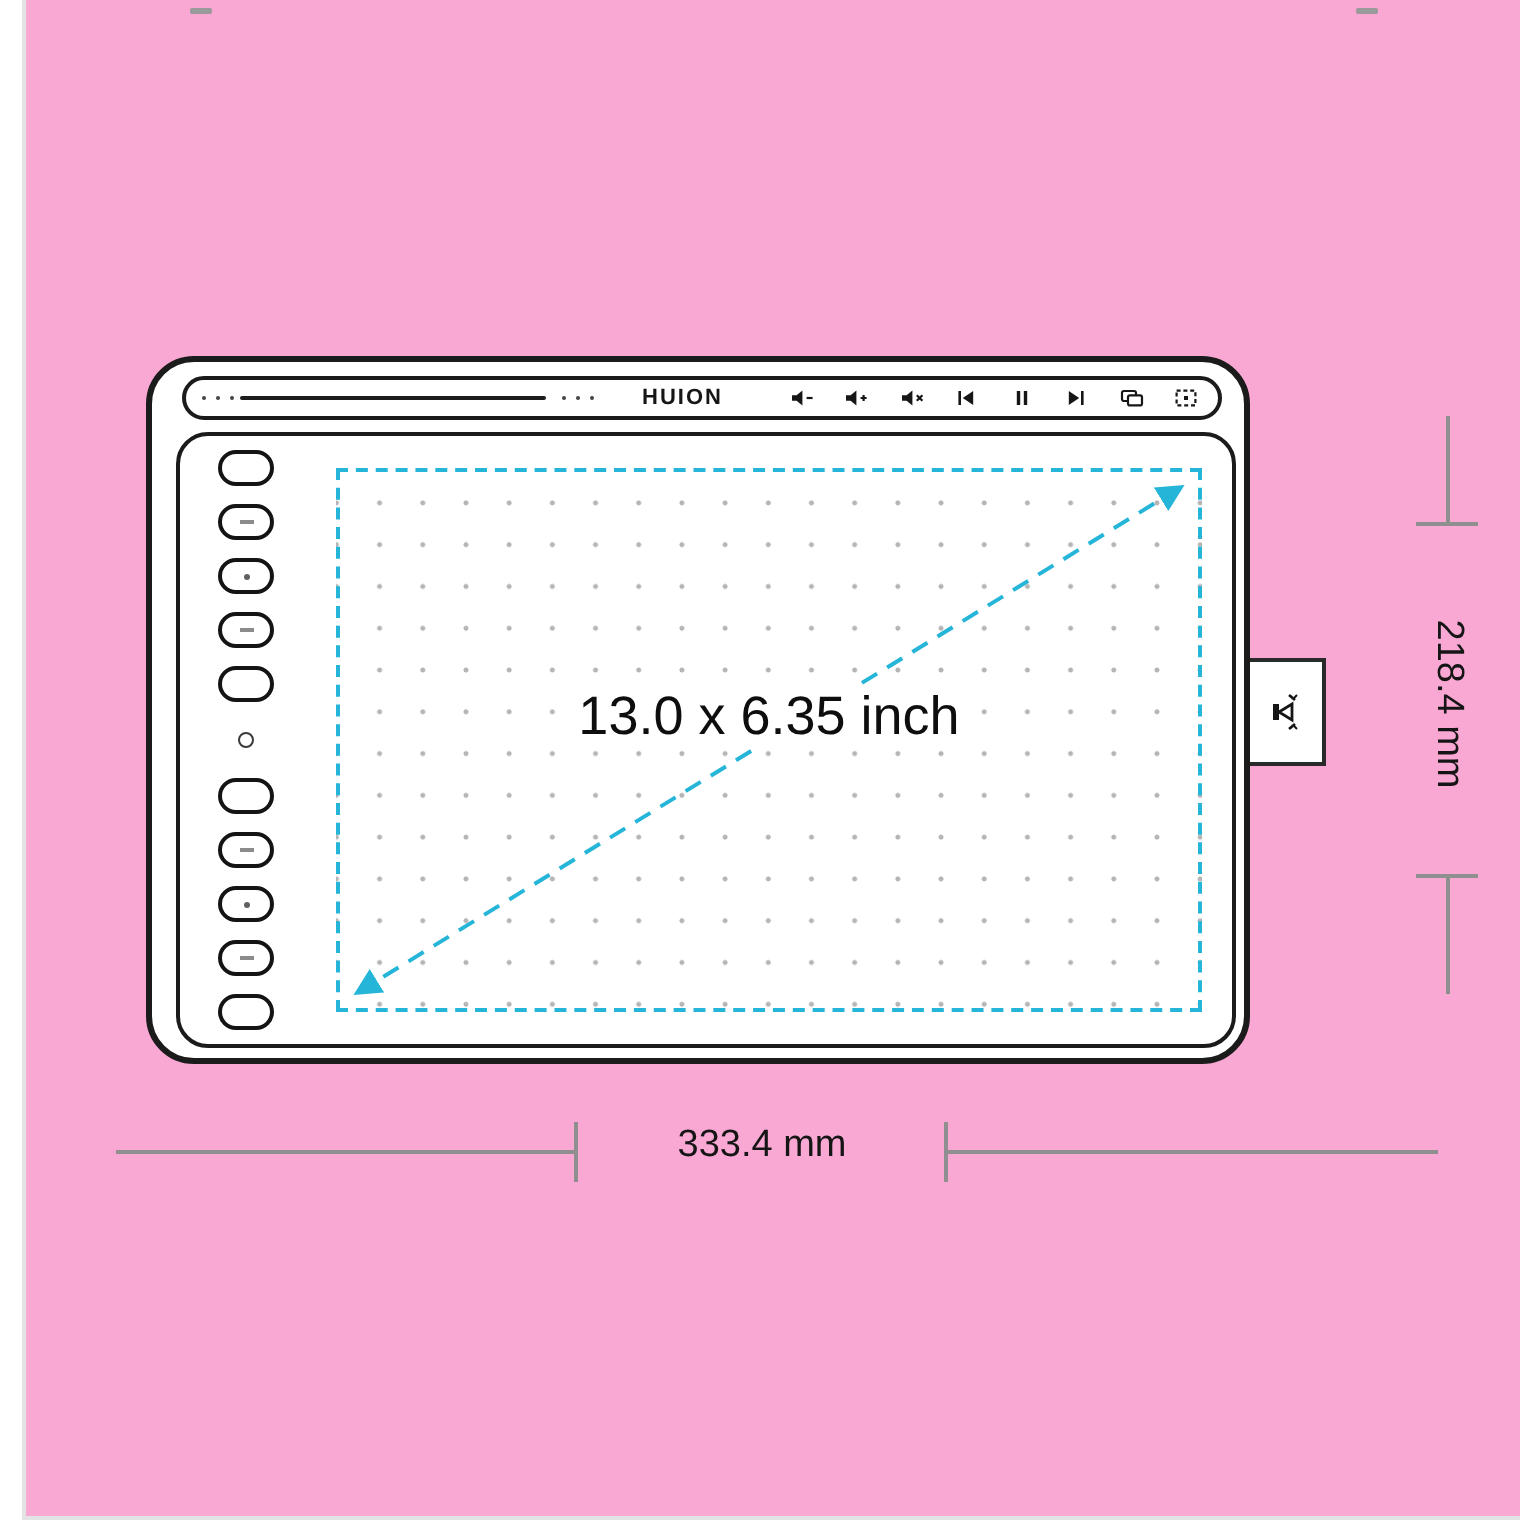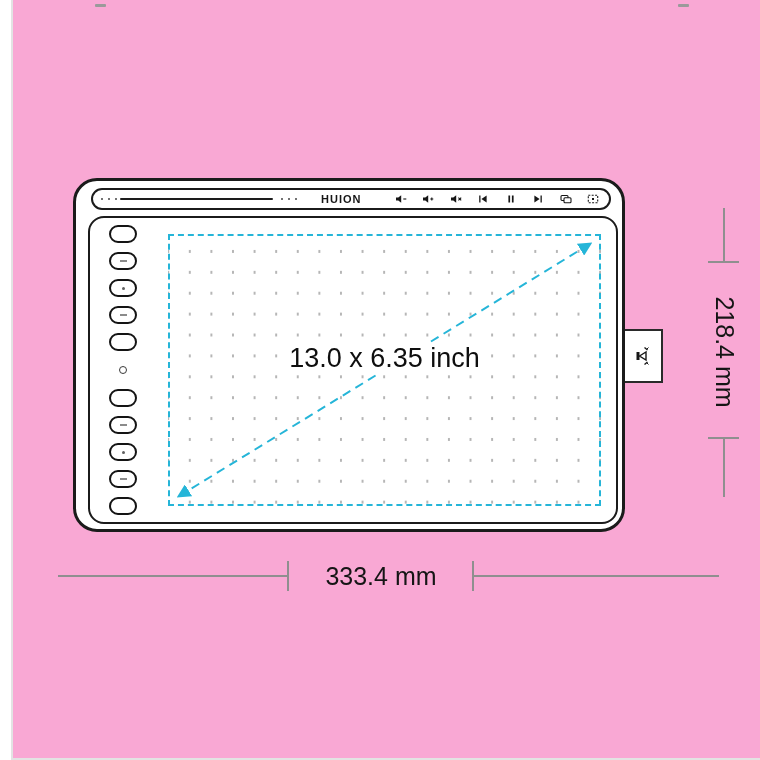--- a/index.html
+++ b/index.html
@@ -51,21 +51,21 @@
                background-image:radial-gradient(circle,var(--dot) 1.1px,rgba(0,0,0,0) 1.4px);
                background-size:21.6px 20.9px;background-position:9px 5px;}
   .diag-svg{position:absolute;left:0;top:0;width:100%;height:100%;}
   .area-label{position:absolute;left:50%;top:107px;transform:translateX(-50%);
               font-size:27px;color:#0e0e0e;background:#fff;padding:0 5px;white-space:nowrap;}
 
   
   .dim{background:var(--dim);}
   .dim-h{height:1.5px;}
   .dim-v{width:1.5px;}
-  .dim-label{font-size:25px;color:#151515;white-space:nowrap;}
+  .dim-label{font-size:19px;color:#151515;white-space:nowrap;}
   .dim-label-bottom{position:absolute;left:290px;top:562px;width:160px;text-align:center;}
   .dim-label-right{position:absolute;left:713px;top:352px;width:0;height:0;}
   .dim-label-right span{position:absolute;transform:translate(-50%,-50%) rotate(90deg);display:block;}
 </style>
 </head>
 <body>
 
 <div id="canvas">
 
   <div class="edge-v" style="left:0;"></div>

